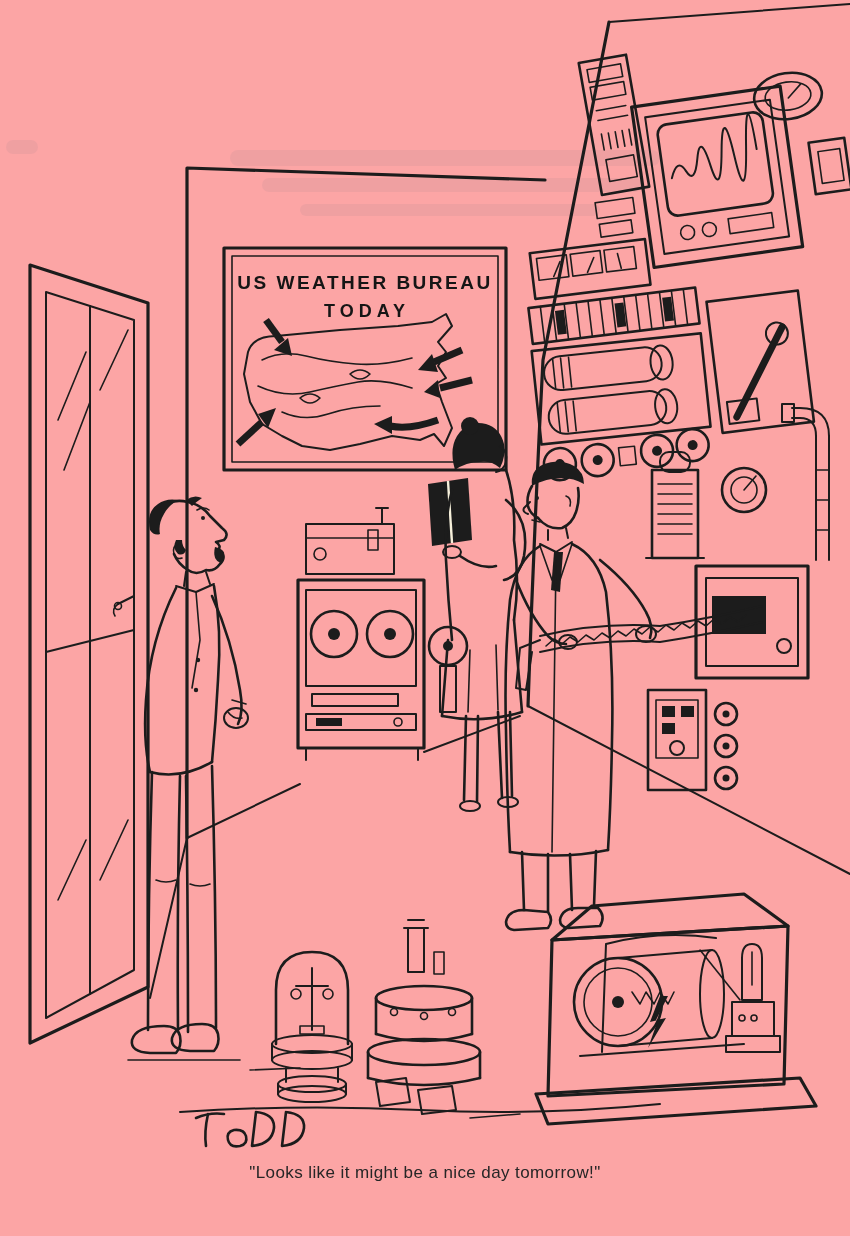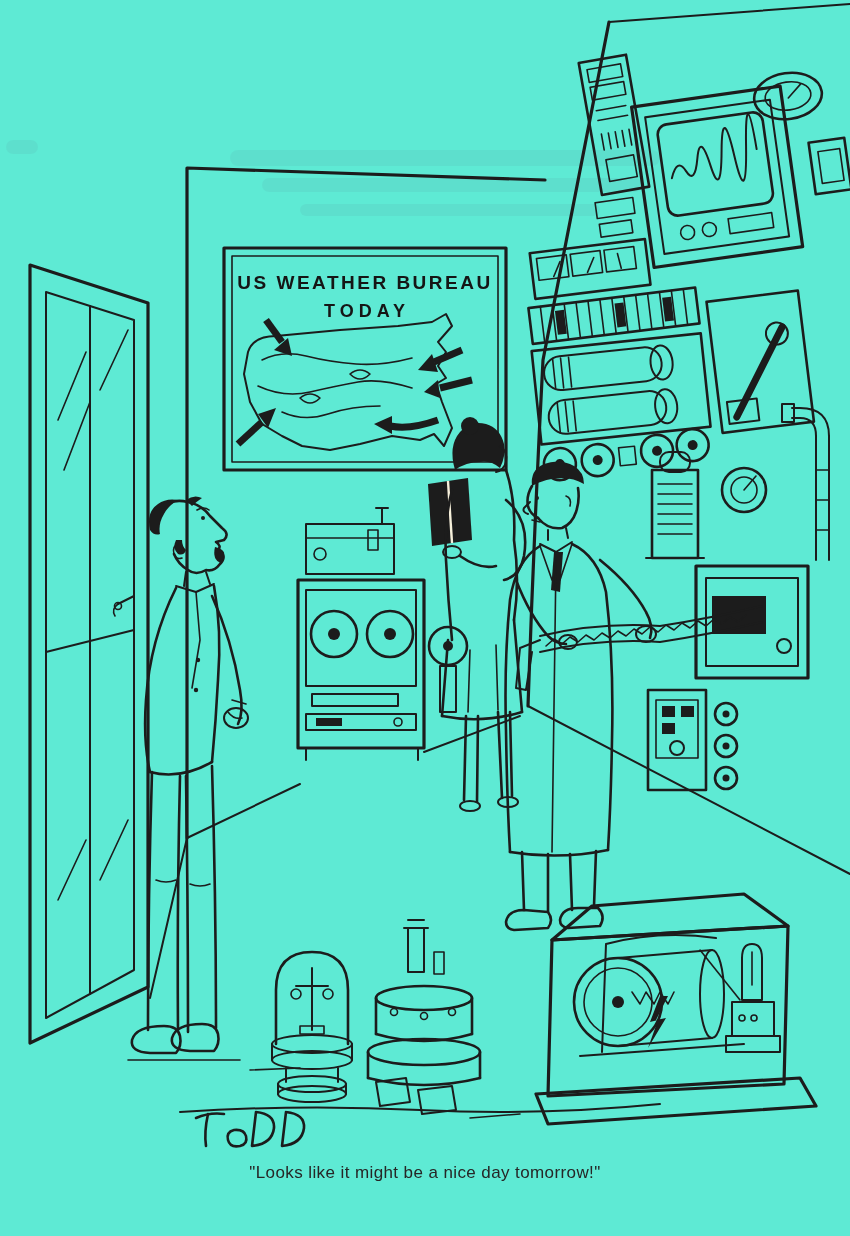--- a/index.html
+++ b/index.html
@@ -1,17 +1,17 @@
 <!DOCTYPE html>
 <html><head>
 <meta charset="utf-8">
 <style>
   html,body{margin:0;padding:0;}
   body{background:#f5efda;font-family:"Liberation Sans",sans-serif;}
-  .page{position:relative;width:850px;height:1236px;background:#5eead4;overflow:hidden;}
+  .page{position:relative;width:850px;height:1236px;background:#fca5a5;overflow:hidden;}
   svg{position:absolute;left:0;top:0;}
   
   .o{fill:none;stroke:#1c1c1c;stroke-width:2.6;stroke-linecap:round;stroke-linejoin:round;}
   .h{stroke-width:3.2;}
   .m{stroke-width:2;}
   .t{stroke-width:1.6;}
   .f{fill:#1c1c1c;stroke:none;}
   .maptext{font-family:"Liberation Sans",sans-serif;font-weight:bold;font-size:19px;letter-spacing:2.5px;fill:#151515;text-anchor:middle;}
   .maptext2{font-family:"Liberation Sans",sans-serif;font-weight:bold;font-size:18px;letter-spacing:5px;fill:#151515;text-anchor:middle;}
   .caption{position:absolute;left:0;top:1163px;width:100%;text-align:center;

